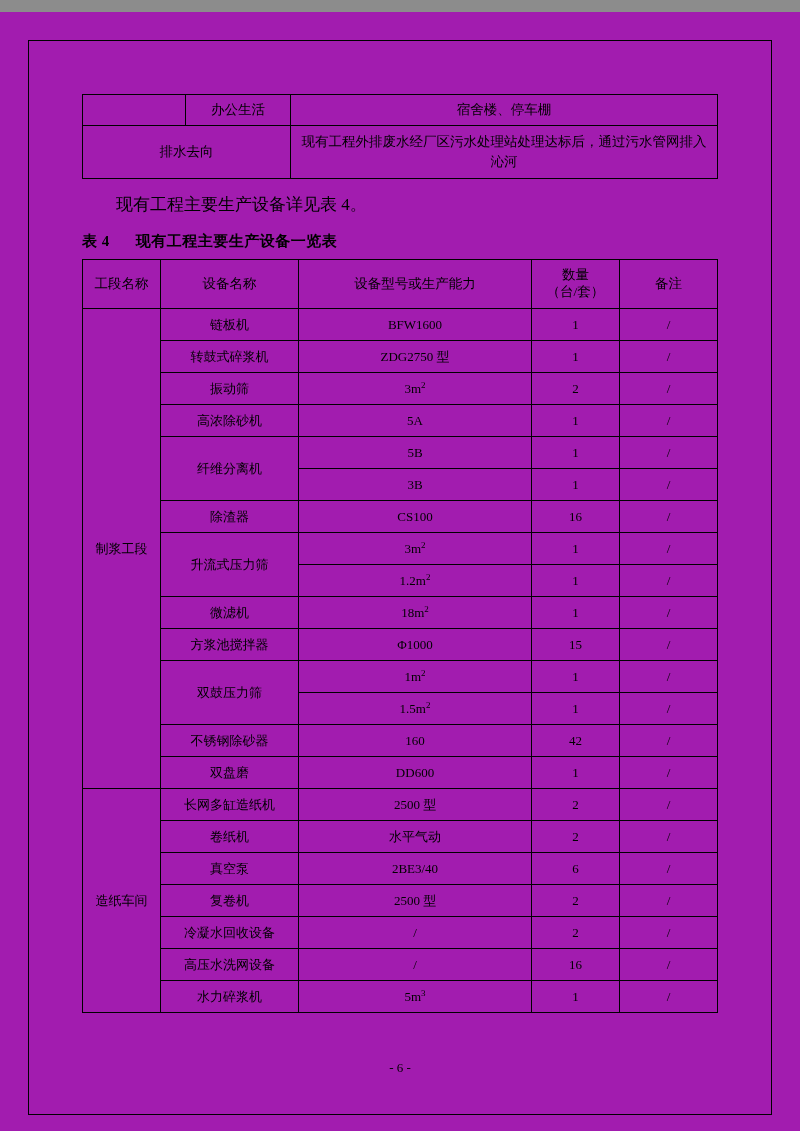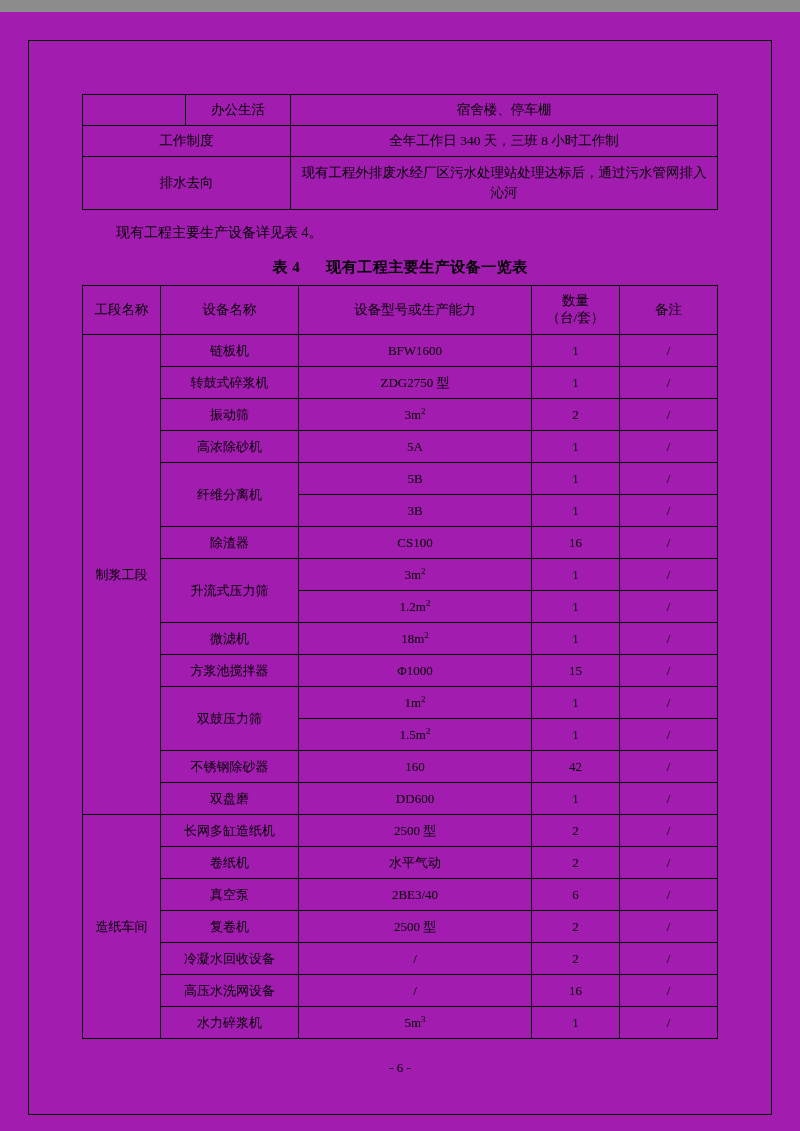--- a/index.html
+++ b/index.html
@@ -49,27 +49,27 @@
   .l { text-align: center; }
   .t1 td { height: 22px; }
 
   .section-title {
     font-size: 14.5px;
     font-weight: bold;
     margin: 18px 0 0 32px;
     font-family: "Liberation Sans", sans-serif;
   }
   .body-para {
-    font-size: 14px;
+    font-size: 17px;
     margin: 14px 0 0 34px;
   }
   .table-caption {
     font-size: 15px;
     font-weight: bold;
-    text-align: center;
+    text-align: left;
     margin: 16px 0 8px 0;
     letter-spacing: 0.5px;
   }
   .table-caption .gap { display: inline-block; width: 26px; }
 
   table.equip {
     border-collapse: collapse;
     width: 100%;
     table-layout: fixed;
   }
@@ -113,24 +113,20 @@
       <colgroup>
         <col style="width:103px">
         <col style="width:105px">
         <col>
       </colgroup>
       <tbody>
         <tr>
           <td class="c"></td>
           <td class="c">办公生活</td>
           <td class="l">宿舍楼、停车棚</td>
-        </tr>
-        <tr>
-          <td class="c" colspan="2">工作制度</td>
-          <td class="l">全年工作日 340 天，三班 8 小时工作制</td>
         </tr>
         <tr>
           <td class="c" colspan="2">排水去向</td>
           <td class="l" style="height:44px">现有工程外排废水经厂区污水处理站处理达标后，通过污水管网排入沁河</td>
         </tr>
       </tbody>
     </table>
 
 
     <div class="body-para">现有工程主要生产设备详见表 4。</div>

